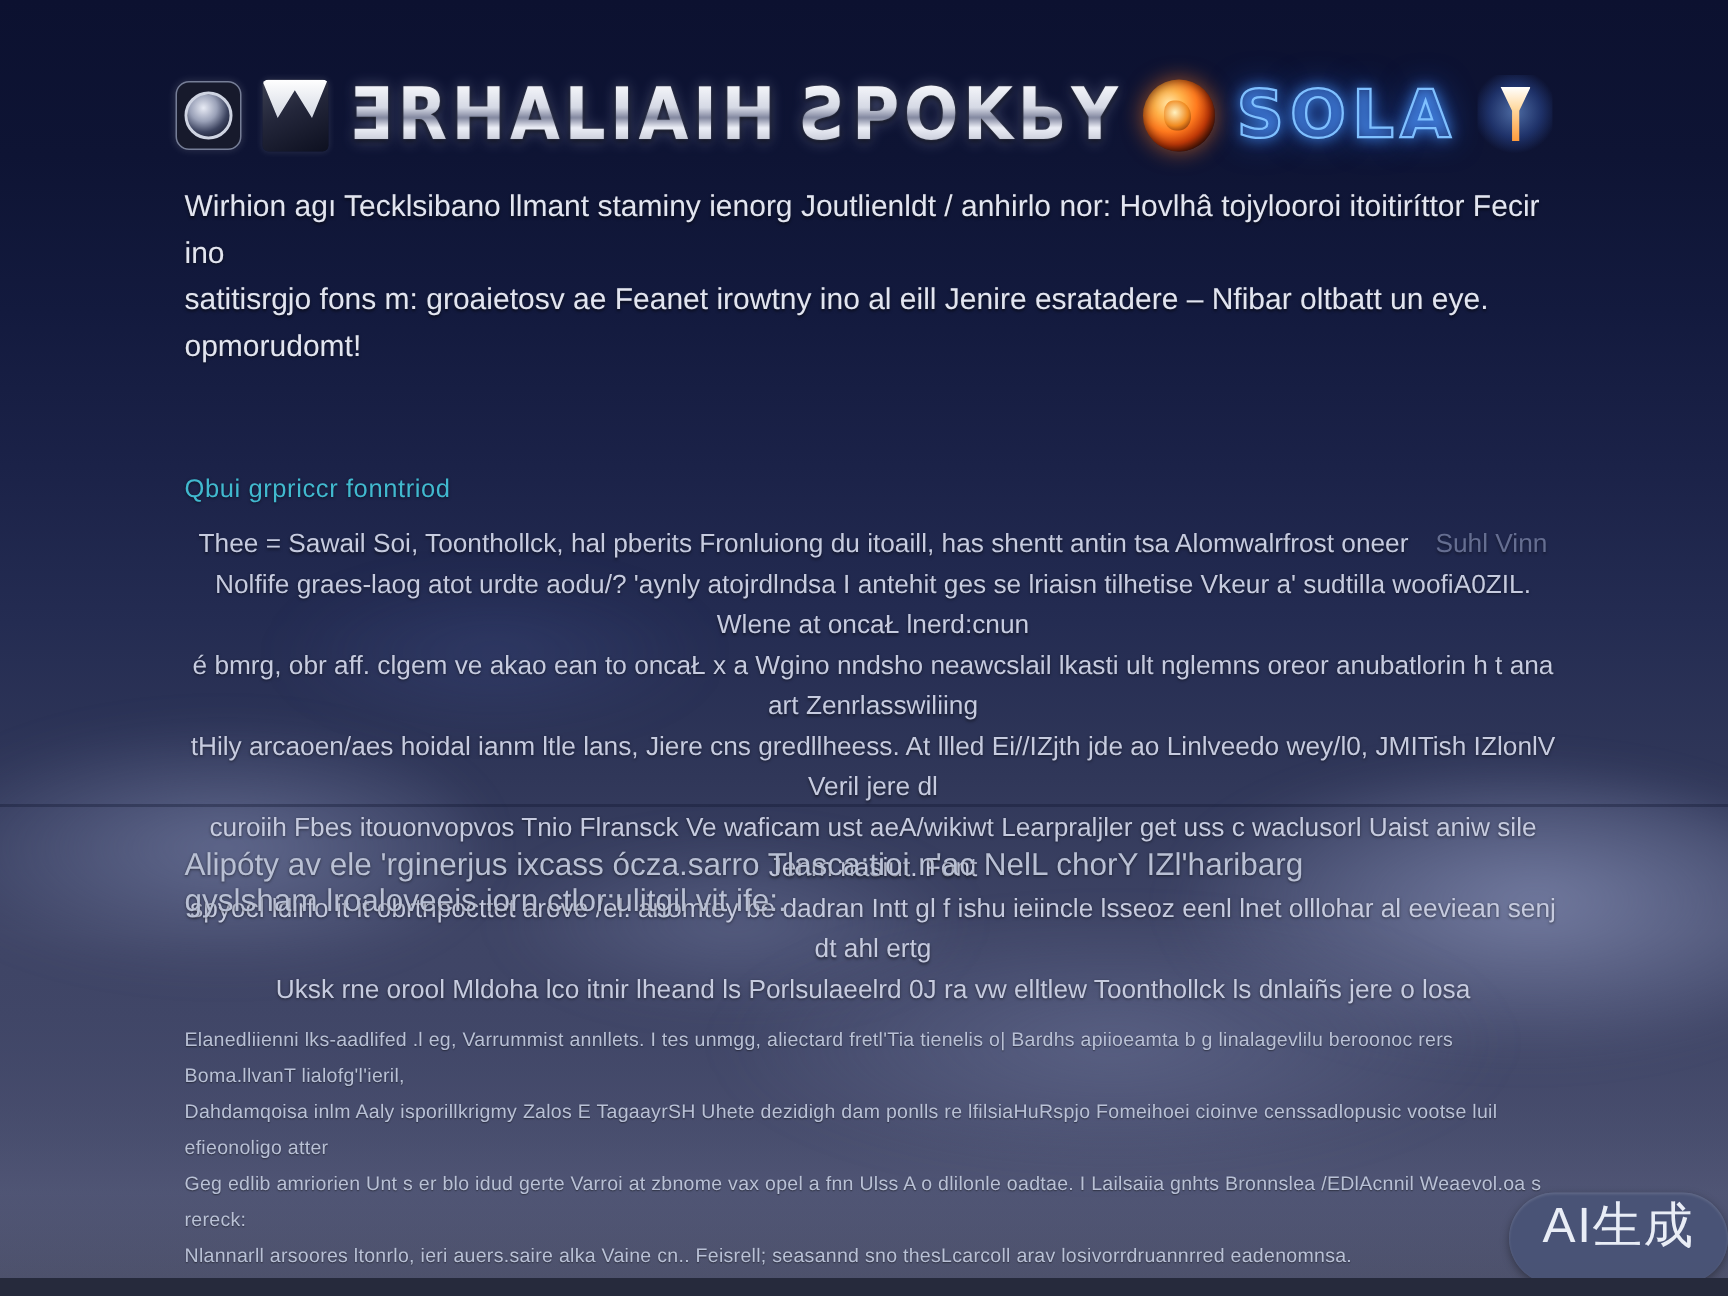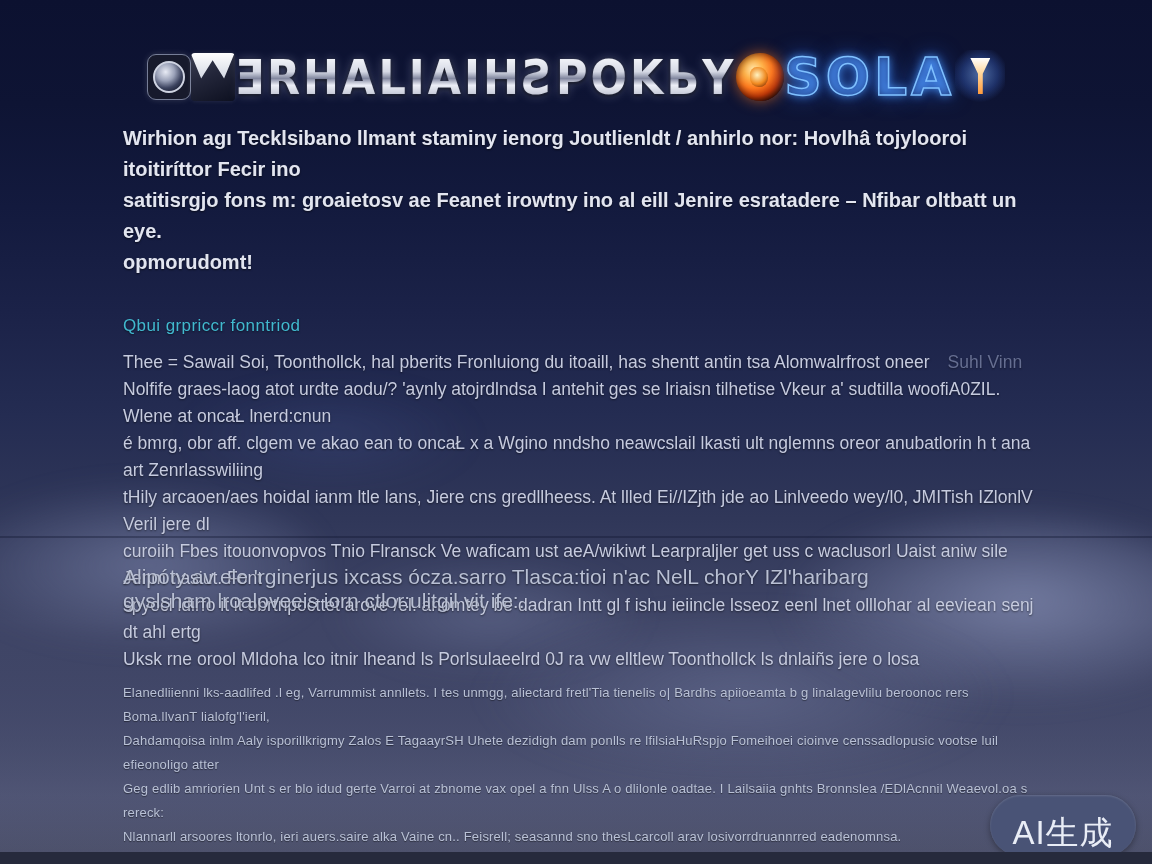--- a/index.html
+++ b/index.html
@@ -10,21 +10,21 @@
       #0c1130 0%, #0e1434 12%, #131a3e 24%, #1b2248 36%,
       #242c52 48%, #303759 60%, #3f4566 72%, #4f557500 100%),
       linear-gradient(180deg,#0c1130 0%, #262c50 55%, #565b7a 92%, #4c5069 100%);
   }
   .cloud{position:absolute;border-radius:50%;filter:blur(14px);pointer-events:none;}
   .seam{position:absolute;left:0;width:100%;height:2px;background:rgba(15,20,45,.35);pointer-events:none;}
   .bottom-strip{position:absolute;left:0;bottom:0;width:100%;height:12px;background:#262a3c;}
 
   
   .logo-row{position:absolute;top:48px;left:0;width:100%;display:flex;justify-content:center;
-    align-items:center;height:58px;}
+    align-items:center;gap:14px;height:58px;}
   .emblem{width:42px;height:44px;border-radius:9px;background:#171a2c;border:1px solid #767e97;
     display:flex;align-items:center;justify-content:center;box-shadow:0 0 6px rgba(255,255,255,.15);}
   .emblem-core{width:28px;height:28px;border-radius:50%;
     background:radial-gradient(circle at 38% 32%, #e8ebf5 0%, #9aa1b8 35%, #3d4460 62%, #191d32 85%);
     border:2px solid #cfd4e2;}
   .shield{width:44px;height:48px;border-radius:4px;overflow:hidden;
     background:linear-gradient(155deg,#3c4052 0%,#23263a 45%,#0d1020 100%);
     box-shadow:0 0 5px rgba(255,255,255,.12);}
   .shield-mark{width:100%;height:58%;background:linear-gradient(180deg,#ffffff,#cfd4e0);
     clip-path:polygon(0 0,100% 0,76% 92%,50% 26%,24% 92%);}
@@ -37,53 +37,53 @@
     text-shadow:0 0 1px rgba(255,255,255,.25);
     filter:drop-shadow(0 1px 2px rgba(0,0,0,.8)) drop-shadow(0 0 4px rgba(180,190,230,.35));
   }
   .flame{width:48px;height:48px;border-radius:50%;
     background:radial-gradient(circle at 36% 34%, #ffe6a8 0%, #ffb24a 22%, #ff7a1e 42%, #c33a08 62%, #4a1205 80%, #1e0702 95%);
     box-shadow:0 0 14px rgba(255,122,30,.6), inset 0 0 8px rgba(0,0,0,.7);}
   .flame-core{width:18px;height:20px;margin:14px 0 0 14px;border-radius:40% 60% 50% 50%;
     background:radial-gradient(circle at 40% 40%, #fff2c0, #f08a20 55%, #7a2a06 90%);}
   .sola{
     font-family:"DejaVu Sans","Liberation Sans",sans-serif;
-    font-weight:700;font-size:52px;letter-spacing:4px;line-height:1;
+    font-weight:700;font-size:44px;letter-spacing:4px;line-height:1;
     color:rgba(70,120,220,.28);
     -webkit-text-stroke:1.5px #7fc0ff;
     text-shadow:0 0 10px rgba(74,154,255,.9),0 0 22px rgba(40,110,255,.6);
   }
   .torch{position:relative;width:50px;height:54px;
     background:radial-gradient(circle at 50% 45%, rgba(130,180,255,.55) 0%, rgba(70,120,230,.3) 45%, transparent 72%);}
   .torch-cup{position:absolute;left:15px;top:8px;width:20px;height:36px;
     background:linear-gradient(180deg,#ffffff 0%,#ffd9a0 40%,#ff9b3c 100%);
     clip-path:polygon(0 0,100% 0,62% 44%,62% 100%,38% 100%,38% 44%);
     filter:drop-shadow(0 0 5px rgba(255,200,120,.9));}
 
   
   .intro{position:absolute;left:123px;top:123px;width:905px;
     font-size:20px;line-height:31px;color:#e2e5f0;
-    text-shadow:0 1px 2px rgba(0,0,0,.6), 0 0 1px rgba(255,255,255,.15);font-weight:bold;}
+    text-shadow:0 1px 2px rgba(0,0,0,.6), 0 0 1px rgba(255,255,255,.15);}
   .section-heading{position:absolute;left:123px;top:316px;
     font-size:17px;font-weight:500;color:#41b9cf;letter-spacing:.4px;
     text-shadow:0 1px 2px rgba(0,0,0,.5);}
   .body-para{position:absolute;left:123px;top:349px;width:918px;
     font-size:17.5px;line-height:27px;color:#c6cbdf;
-    text-shadow:0 1px 2px rgba(0,0,0,.5);}
+    text-shadow:0 1px 2px rgba(0,0,0,.5);text-align:center;}
   .faint{color:#7d86a8;opacity:.75;margin-left:18px;}
   .closing-line{position:absolute;left:123px;top:565px;width:820px;
     font-size:21px;color:#b9c0d4;text-shadow:0 1px 2px rgba(0,0,0,.5);}
   .fineprint{position:absolute;left:123px;top:681px;width:905px;
     font-size:13px;line-height:24px;color:#b9c1d6;letter-spacing:.2px;
     text-shadow:0 1px 1px rgba(0,0,0,.45);}
 
   
-  .ai-badge{position:absolute;right:16px;bottom:8px;width:146px;height:61px;
+  .ai-badge{position:absolute;right:0;bottom:8px;width:146px;height:61px;
     border-radius:31px;background:rgba(73,83,118,.95);
-    display:flex;align-items:flex-end;justify-content:center;
+    display:flex;align-items:flex-start;justify-content:center;
     box-shadow:inset 0 1px 2px rgba(255,255,255,.15), 0 2px 6px rgba(0,0,0,.35);}
   .ai-badge span{font-size:33px;color:#e9edf6;letter-spacing:1px;}
 </style>
 </head>
 <body>
 
 <div id="stage">
 
   <div class="cloud" style="left:-60px;top:480px;width:380px;height:170px;
               background:radial-gradient(ellipse at 55% 50%, rgba(150,160,200,.45), transparent 70%);"></div>

